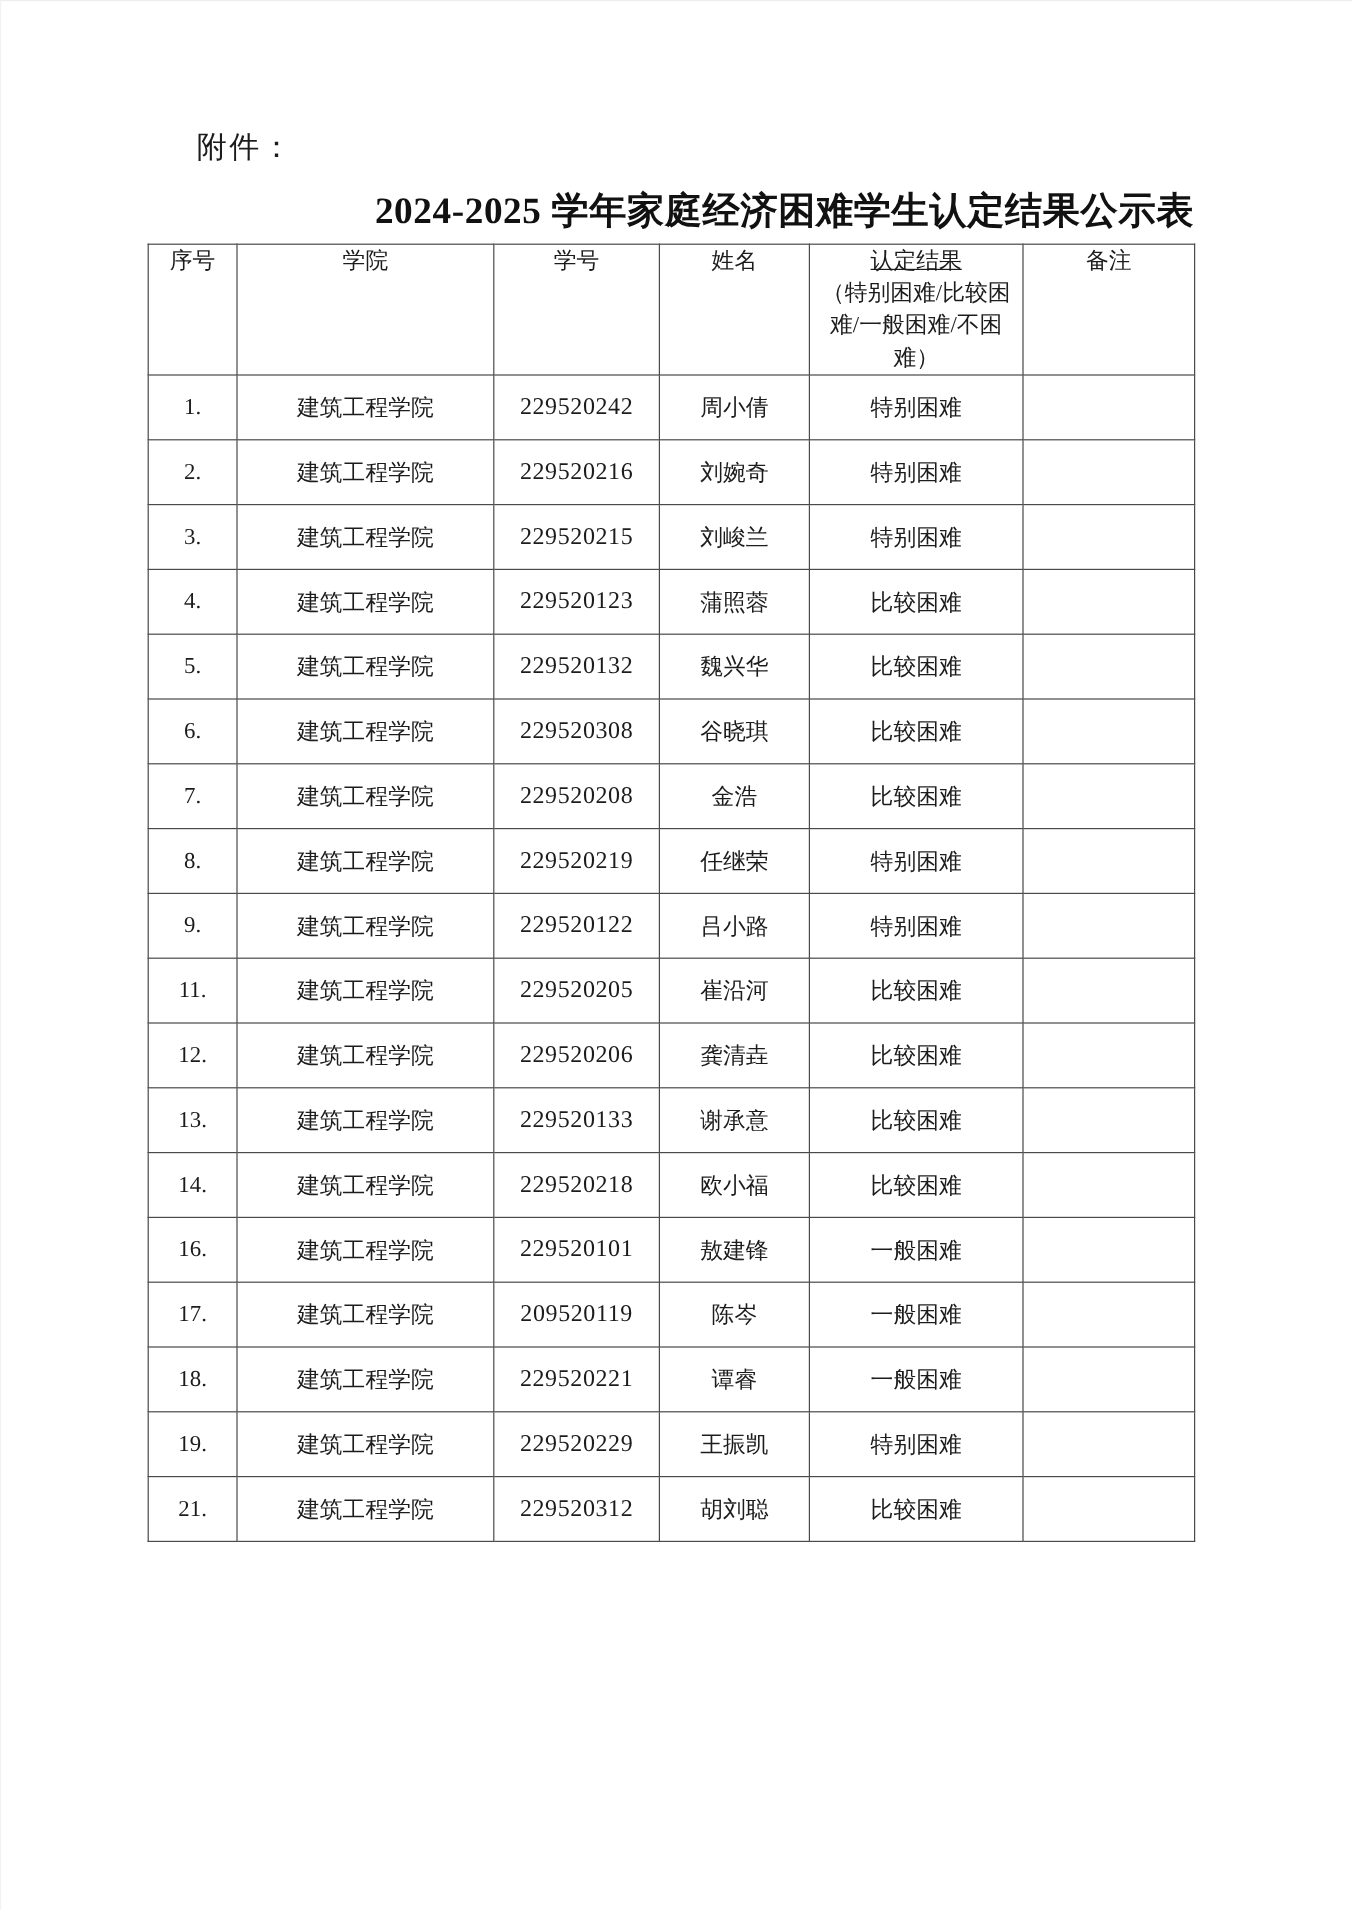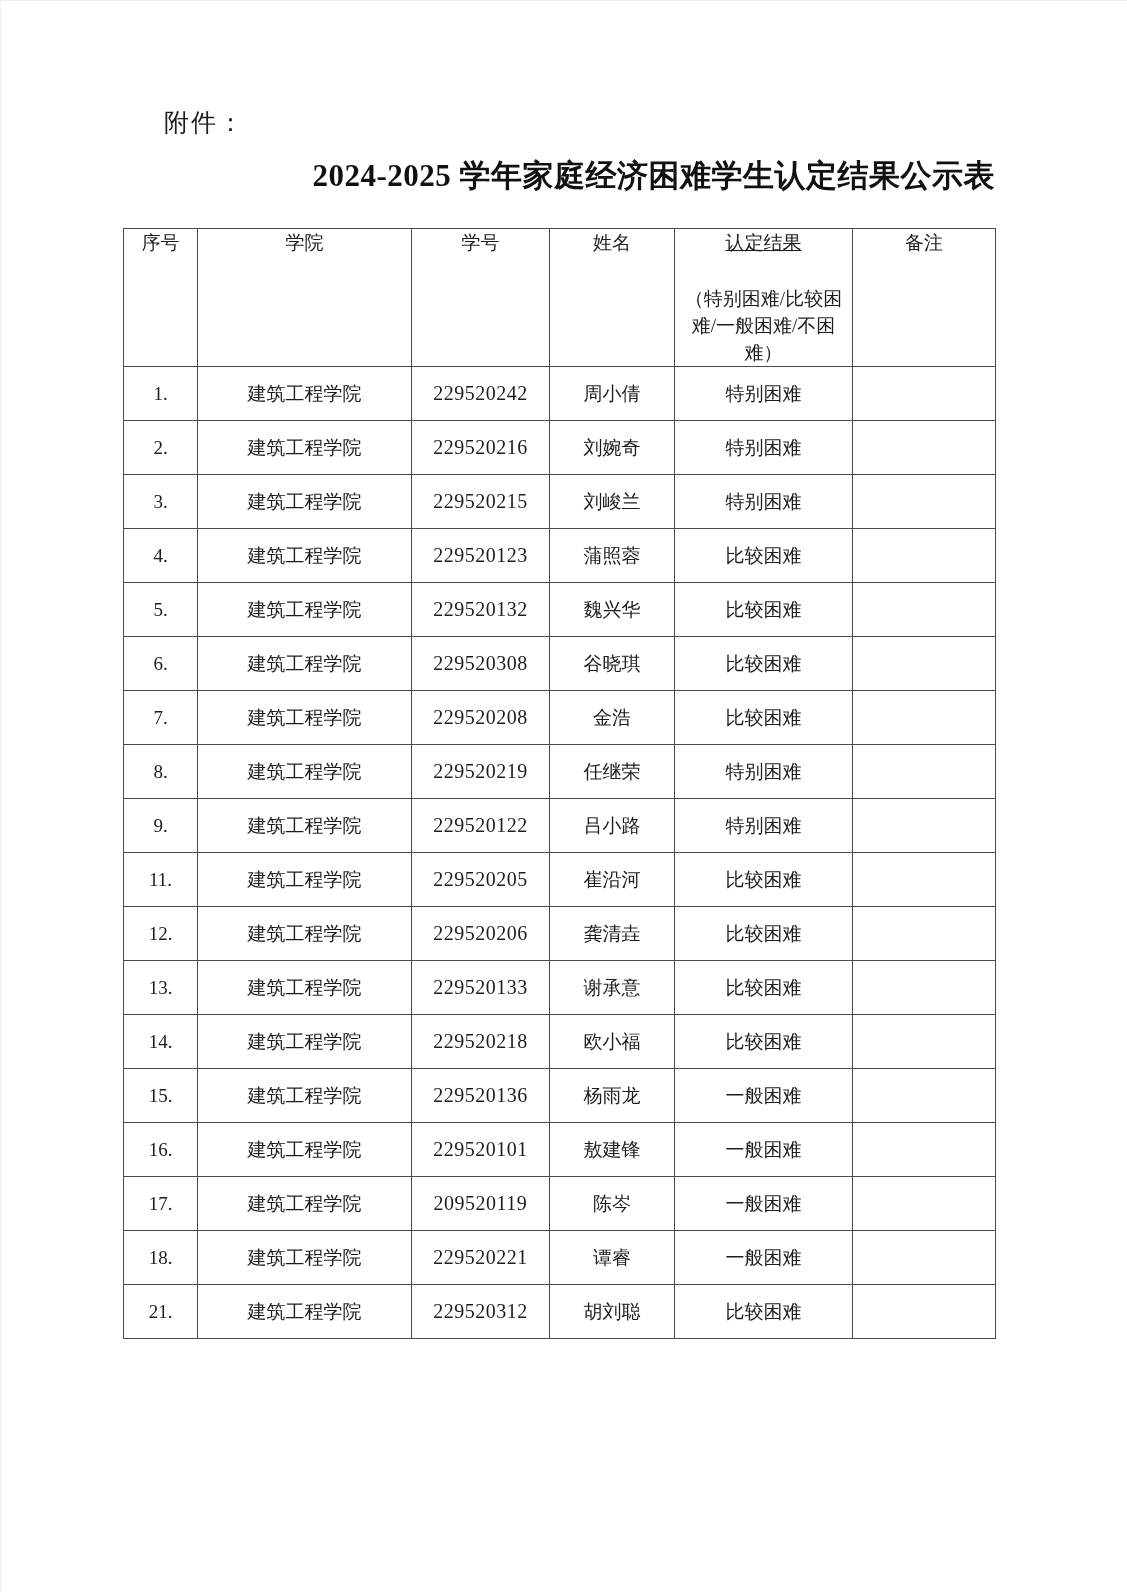--- a/index.html
+++ b/index.html
@@ -40,21 +40,21 @@
     text-align: right;
     font-size: 31px;
     font-weight: bold;
     letter-spacing: 0.5px;
     white-space: nowrap;
     color: #111111;
   }
   table.results {
     position: absolute;
     left: 122px;
-    top: 227px;
+    top: 202px;
     width: 872px;
     border-collapse: collapse;
     table-layout: fixed;
   }
   table.results th,
   table.results td {
     border: 1px solid #4a4a4a;
     padding: 0;
     text-align: center;
     overflow: hidden;
@@ -63,21 +63,21 @@
   tbody tr { height: 54px; }
   th {
     font-weight: normal;
     font-size: 19px;
     line-height: 27px;
     word-break: break-all;
   }
   .th-mid { vertical-align: top; padding-top: 26px; }
   .th-top { vertical-align: top; padding-top: 6px; }
   .th-result-main { line-height: 27px; text-decoration: underline; }
-  .th-result-sub  { line-height: 27px; padding: 0 5px; margin-top: 29px; }
+  .th-result-sub  { line-height: 27px; padding: 0 5px; }
   td {
     vertical-align: middle;
     font-size: 19px;
     padding-top: 8px;
   }
   td.cell-student_id { font-size: 20px; letter-spacing: 0.5px; }
   td.cell-no { font-size: 19px; }
 </style>
 </head>
 <body>
@@ -209,28 +209,20 @@
         </tr>
         <tr>
           <td class="cell-no">14.</td>
           <td class="cell-college">建筑工程学院</td>
           <td class="cell-student_id">229520218</td>
           <td class="cell-name">欧小福</td>
           <td class="cell-result">比较困难</td>
           <td class="cell-remarks"></td>
         </tr>
         <tr>
-          <td class="cell-no">15.</td>
-          <td class="cell-college">建筑工程学院</td>
-          <td class="cell-student_id">229520136</td>
-          <td class="cell-name">杨雨龙</td>
-          <td class="cell-result">一般困难</td>
-          <td class="cell-remarks"></td>
-        </tr>
-        <tr>
           <td class="cell-no">16.</td>
           <td class="cell-college">建筑工程学院</td>
           <td class="cell-student_id">229520101</td>
           <td class="cell-name">敖建锋</td>
           <td class="cell-result">一般困难</td>
           <td class="cell-remarks"></td>
         </tr>
         <tr>
           <td class="cell-no">17.</td>
           <td class="cell-college">建筑工程学院</td>
@@ -241,20 +233,28 @@
         </tr>
         <tr>
           <td class="cell-no">18.</td>
           <td class="cell-college">建筑工程学院</td>
           <td class="cell-student_id">229520221</td>
           <td class="cell-name">谭睿</td>
           <td class="cell-result">一般困难</td>
           <td class="cell-remarks"></td>
         </tr>
         <tr>
+          <td class="cell-no">19.</td>
+          <td class="cell-college">建筑工程学院</td>
+          <td class="cell-student_id">229520229</td>
+          <td class="cell-name">王振凯</td>
+          <td class="cell-result">特别困难</td>
+          <td class="cell-remarks"></td>
+        </tr>
+        <tr>
           <td class="cell-no">21.</td>
           <td class="cell-college">建筑工程学院</td>
           <td class="cell-student_id">229520312</td>
           <td class="cell-name">胡刘聪</td>
           <td class="cell-result">比较困难</td>
           <td class="cell-remarks"></td>
         </tr>
       </tbody>
   </table>
 

